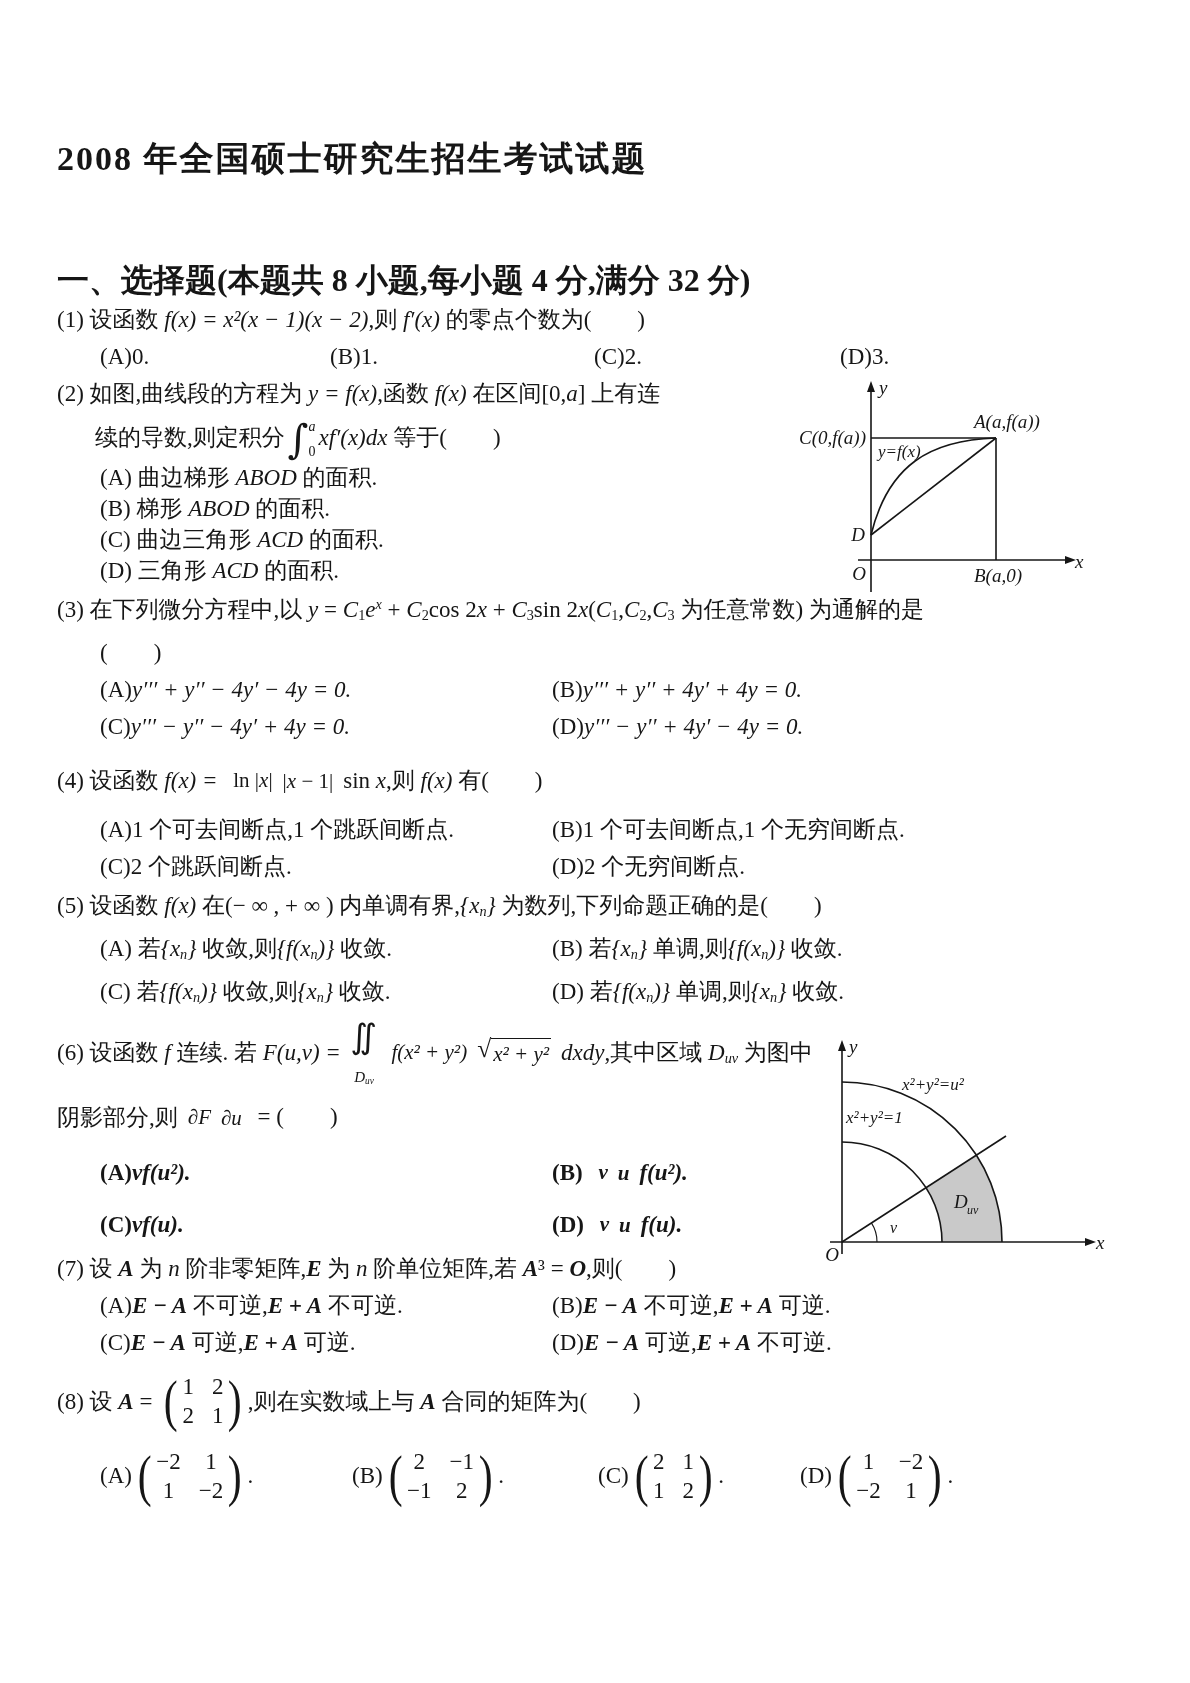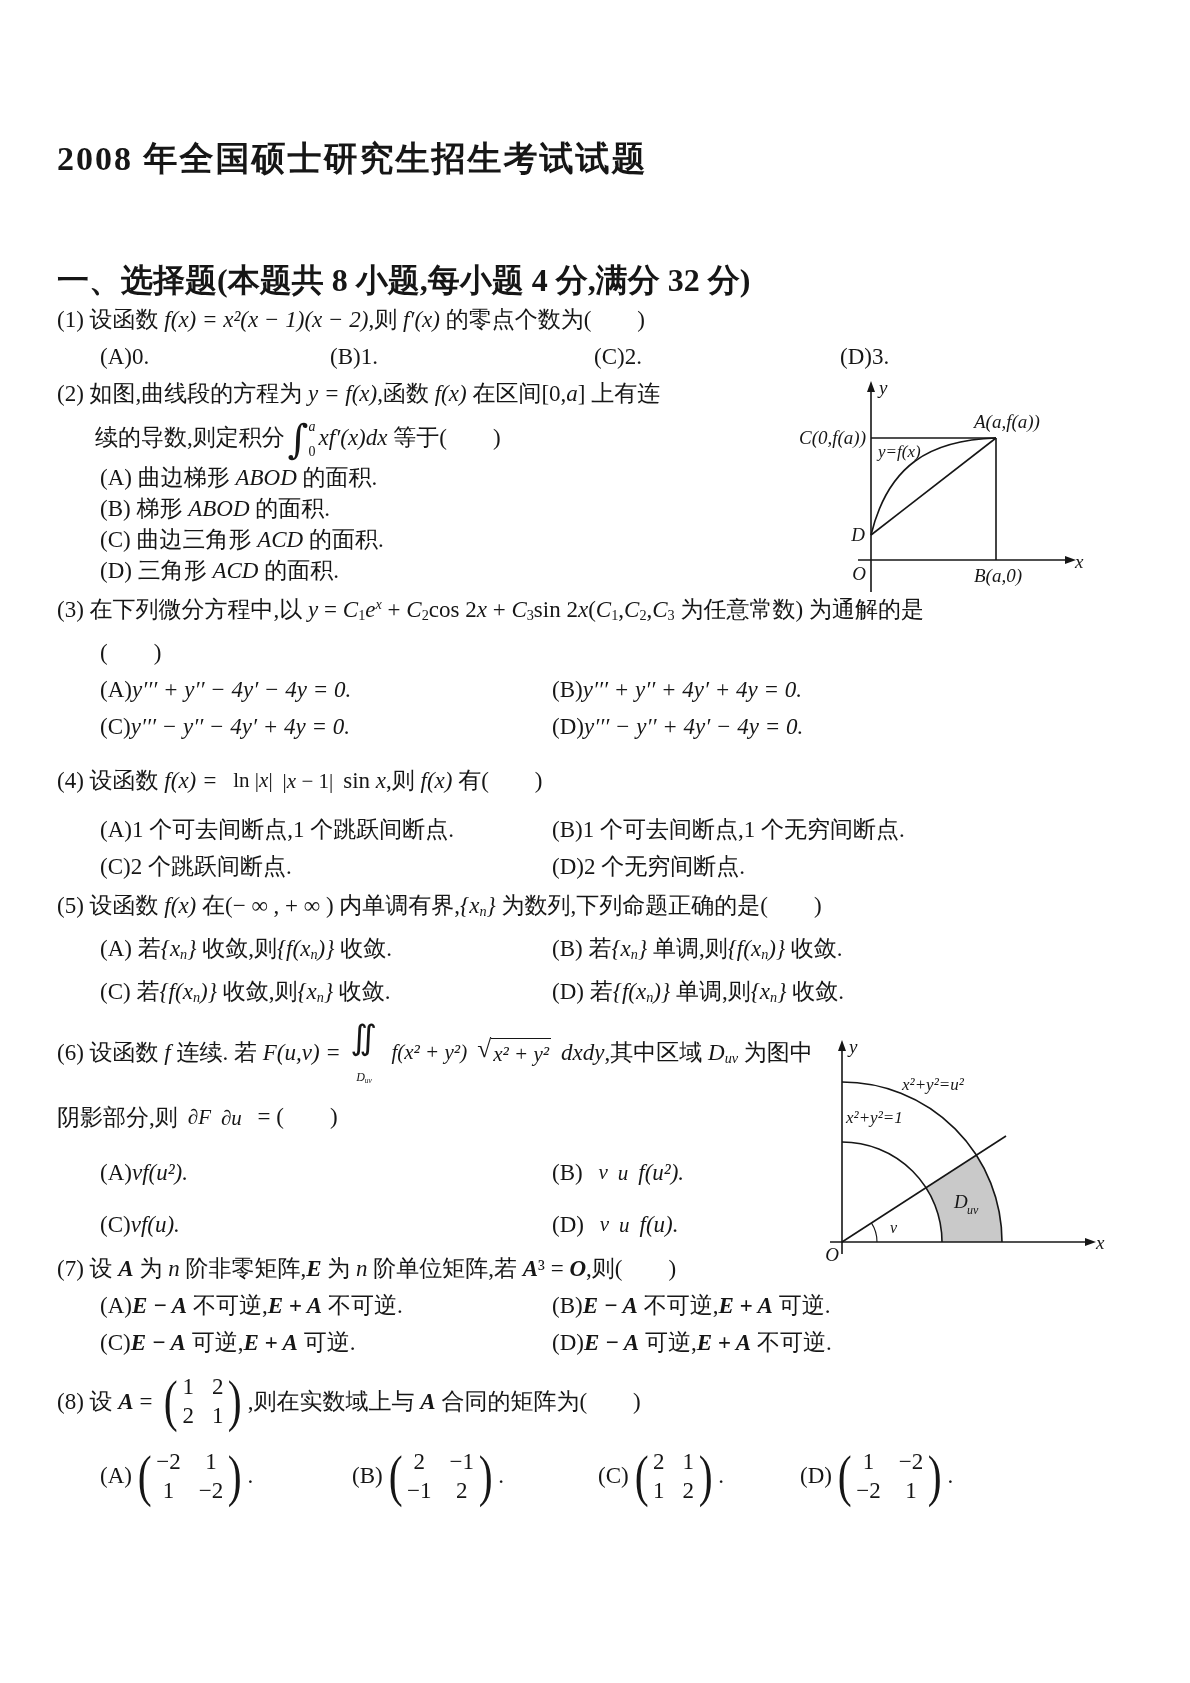--- a/index.html
+++ b/index.html
@@ -48,35 +48,35 @@
   .rad { font-size:1.22em; line-height:1; transform:translateY(-2px); }
   .radicand { border-top:1.6px solid #161616; padding:2px 2px 0; white-space:pre-wrap; }
 
   .intgrl { display:inline-flex; align-items:center; margin:0 3px; transform:translateY(2px); }
   .int-sign { font-size:40px; line-height:0.9; font-family:"DejaVu Serif","DejaVu Sans",serif; }
   .int-lims { display:flex; flex-direction:column; justify-content:space-between; height:44px; font-size:14px; line-height:1; padding:3px 0 2px; }
   .int-lims .t { font-style:italic; }
 
   .dblint { display:inline-flex; flex-direction:column; align-items:center; margin:0 4px; vertical-align:middle; }
   .dbl-sign { font-size:34px; line-height:1; font-family:"DejaVu Sans","DejaVu Serif",serif; }
-  .dbl-sub { font-size:12px; line-height:1; white-space:nowrap; margin-top:17px; }
+  .dbl-sub { font-size:15px; line-height:1; white-space:nowrap; margin-top:17px; }
 
   .matrix { display:inline-flex; align-items:center; vertical-align:middle; margin:0 3px; }
   .paren { font-size:58px; font-weight:400; line-height:1; transform:scaleX(0.72); }
   .mat { display:inline-grid; grid-template-columns:auto auto; column-gap:18px; row-gap:2px; justify-items:center; padding:0 2px; line-height:27px; }
 
   .optflex { display:inline-flex; align-items:center; }
   .q8opts { display:flex; align-items:center; margin-top:14px; }
   .q8opts .qo { display:flex; align-items:center; white-space:pre-wrap; }
   .qoA { margin-left:43px; width:252px; }
   .qoB { width:246px; }
   .qoC { width:202px; }
   .qoD { flex:1; }
   #q4 { margin:6px 0 2px; }
-  #q6 .tallrow { min-height:52px; }
+  #q6 .tallrow { min-height:52px;font-weight:bold; }
   #q8 .stem8 { margin-top:8px;text-align:right; }
   svg text { font-family:"Liberation Serif","DejaVu Serif",serif; }
 </style>
 </head>
 <body>
 
 <div class="page">
 
   <h1 class="title">2008 年全国硕士研究生招生考试试题</h1>
 

